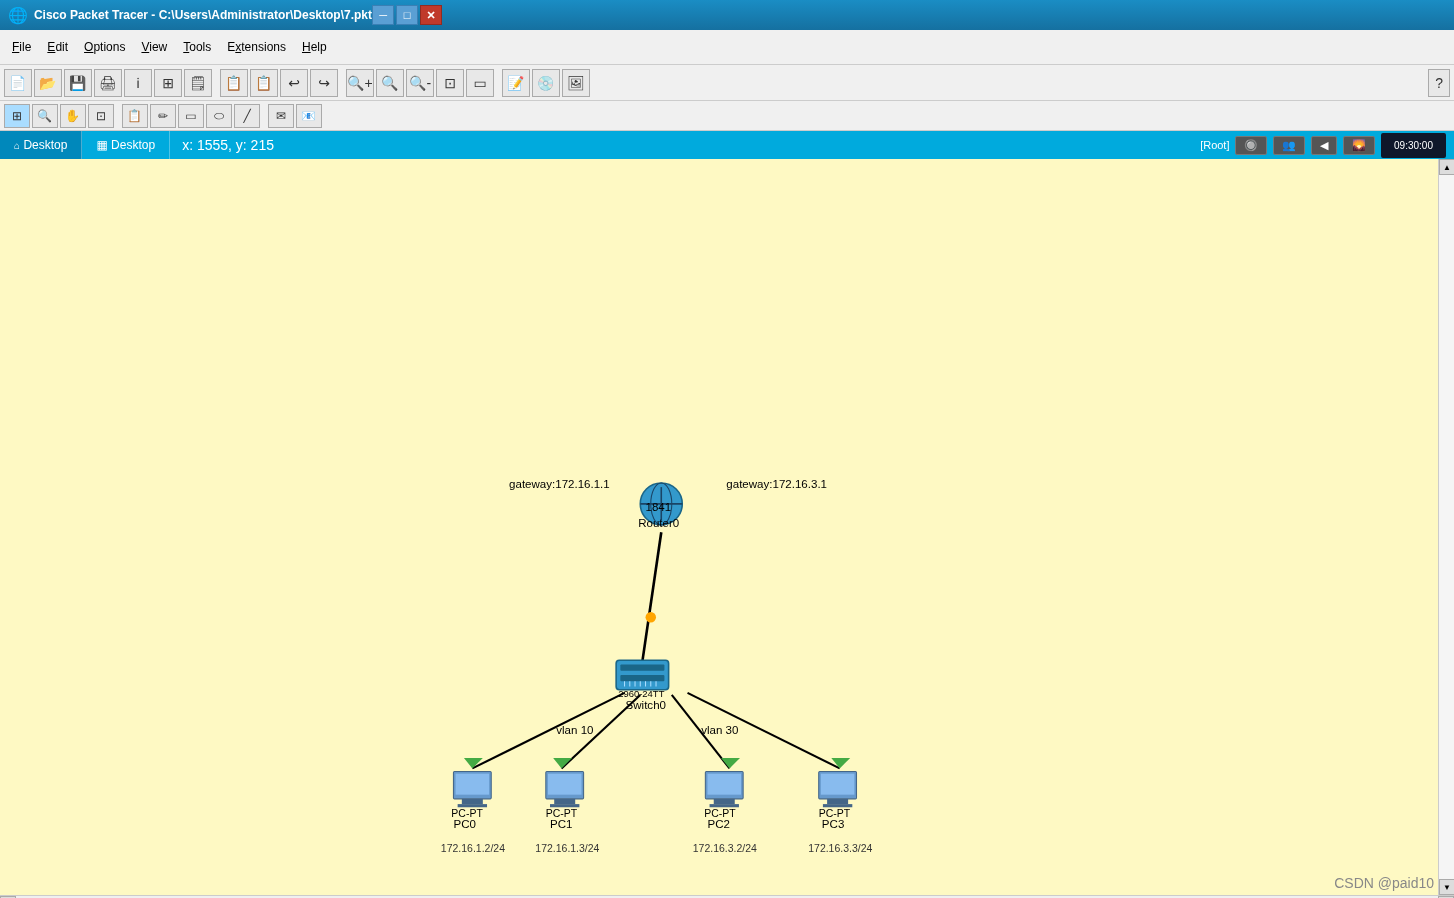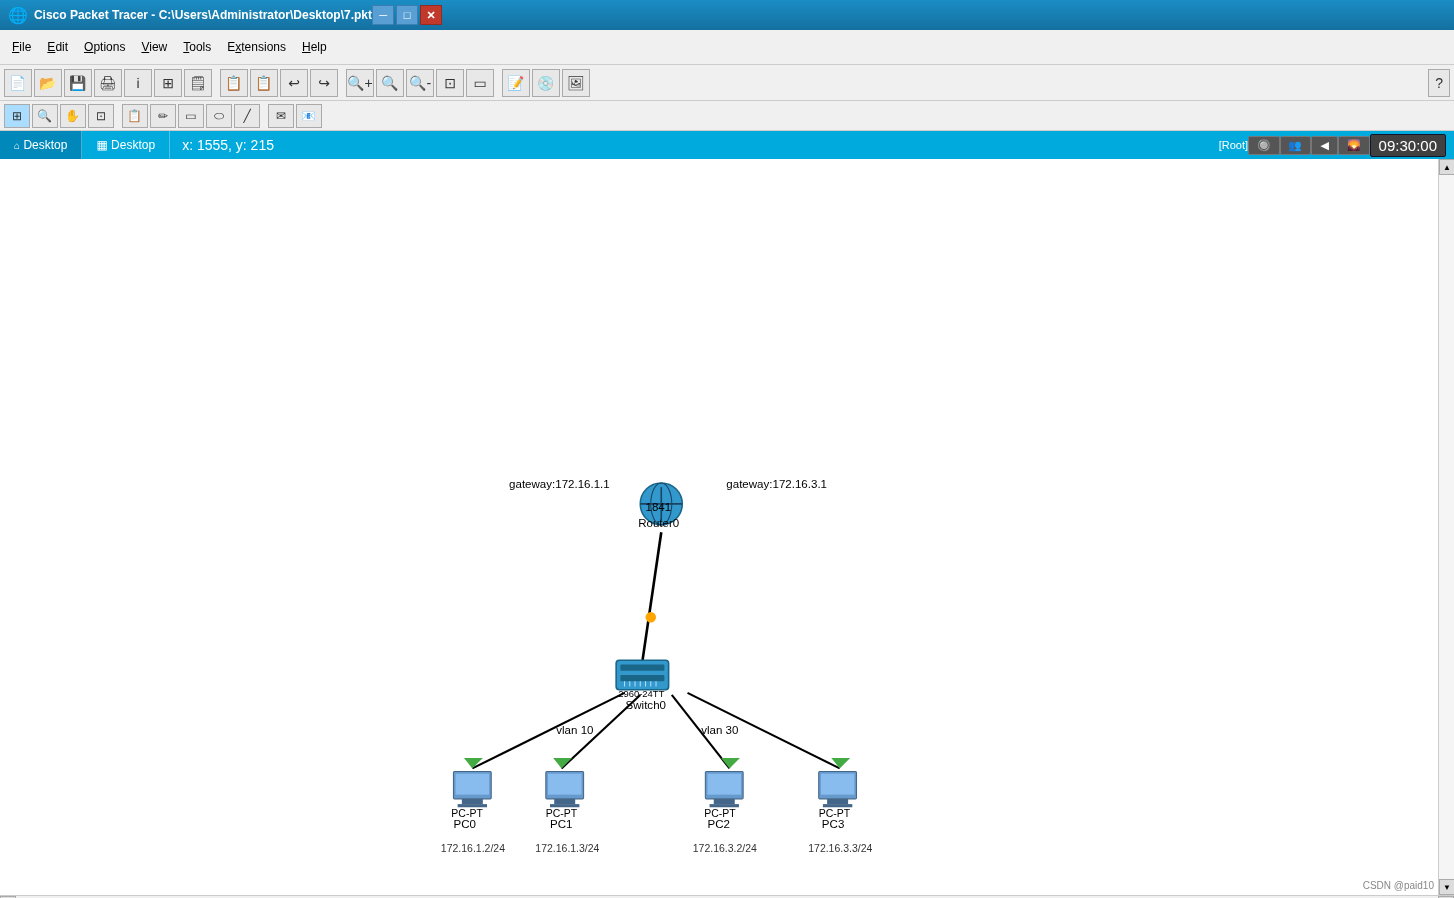--- a/index.html
+++ b/index.html
@@ -81,28 +81,28 @@
     }
     .tab {
       display: flex; align-items: center; padding: 0 14px; cursor: pointer;
       font-size: 12px; color: white; border-right: 1px solid rgba(255,255,255,0.3);
     }
     .tab.active { background: #0088bb; }
     .coords {
       display: flex; align-items: center; padding: 4px 12px;
       font-size: 14px; color: white;
     }
-    .tab-right { margin-left: auto; display: flex; align-items: center; padding-right: 8px; }
+    .tab-right { margin-left: auto; display: flex; align-items: center; padding-right: 8px; gap: 6px; }
     .tab-right-btn {
       background: #555; color: white; padding: 2px 8px; font-size: 11px;
       border: 1px solid #777; cursor: pointer; border-radius: 2px;
     }
     .time-display {
-      background: #404040; color: white; padding: 2px 8px; font-size: 15px;
-      border: 1px solid #0f172a; border-radius: 2px;
+      background: #0f172a; color: white; padding: 2px 8px; font-size: 10px;
+      border: 5px solid #0f172a; border-radius: 2px;
     }
     #canvas-area {
       flex: 1;
       background: white;
       position: relative;
       overflow: hidden;
     }
     #scrollbar-right {
       width: 16px; background: #f0f0f0; border-left: 1px solid #ccc;
       display: flex; flex-direction: column;
@@ -120,21 +120,21 @@
     
     #hscroll {
       height: 16px; background: #f0f0f0; border-top: 1px solid #ccc;
       display: flex; align-items: center;
     }
     .hscroll-btn { width: 16px; height: 16px; background: #ddd; border: 1px solid #aaa; cursor: pointer; display: flex; align-items: center; justify-content: center; font-size: 8px; }
     .hscroll-track { flex: 1; background: #f5f5f5; position: relative; }
     .hscroll-thumb { width: 260px; height: 12px; background: #ccc; border: 1px solid #aaa; position: absolute; left: 60px; top: 1px; }
 
     
-    .watermark { position: absolute; bottom: 4px; right: 4px; font-size: 10px; color: #888; }
+    .watermark { position: absolute; bottom: 4px; right: 4px; font-size: 14px; color: #888; }
 
     
     .node-label { font-size: 11px; fill: #000; }
   </style>
 </head>
 <body>
 
 <div id="titlebar">
   <span style="font-size:16px; margin-right:6px;">🌐</span>
   <span>Cisco Packet Tracer - C:\Users\Administrator\Desktop\7.pkt</span>
@@ -216,21 +216,21 @@
     <div class="tab-right-btn">👥</div>
     <div class="tab-right-btn">◀</div>
     <div class="tab-right-btn">🌄</div>
     <div class="time-display">09:30:00</div>
   </div>
 </div>
 
 <div style="display:flex; flex-direction:column; height: calc(898px - 30px - 22px - 36px - 30px - 28px);">
   <div style="display:flex; flex:1; overflow:hidden;">
 
-    <div id="canvas-area" style="flex:1; position:relative; background:#ffffff;">
+    <div id="canvas-area" style="flex:1; position:relative; background:#fef9c3;">
 
       <svg id="network-svg" viewBox="0 0 1370 580" xmlns="http://www.w3.org/2000/svg">
 
         <line x1="630" y1="295" x2="612" y2="418" stroke="#000" stroke-width="2.5"></line>
 
         <circle cx="620" cy="376" r="5" fill="orange"></circle>
 
         <line x1="595" y1="448" x2="450" y2="520" stroke="#000" stroke-width="2"></line>
 
         <polygon points="450,520 442,510 460,510" fill="#44aa44"></polygon>

